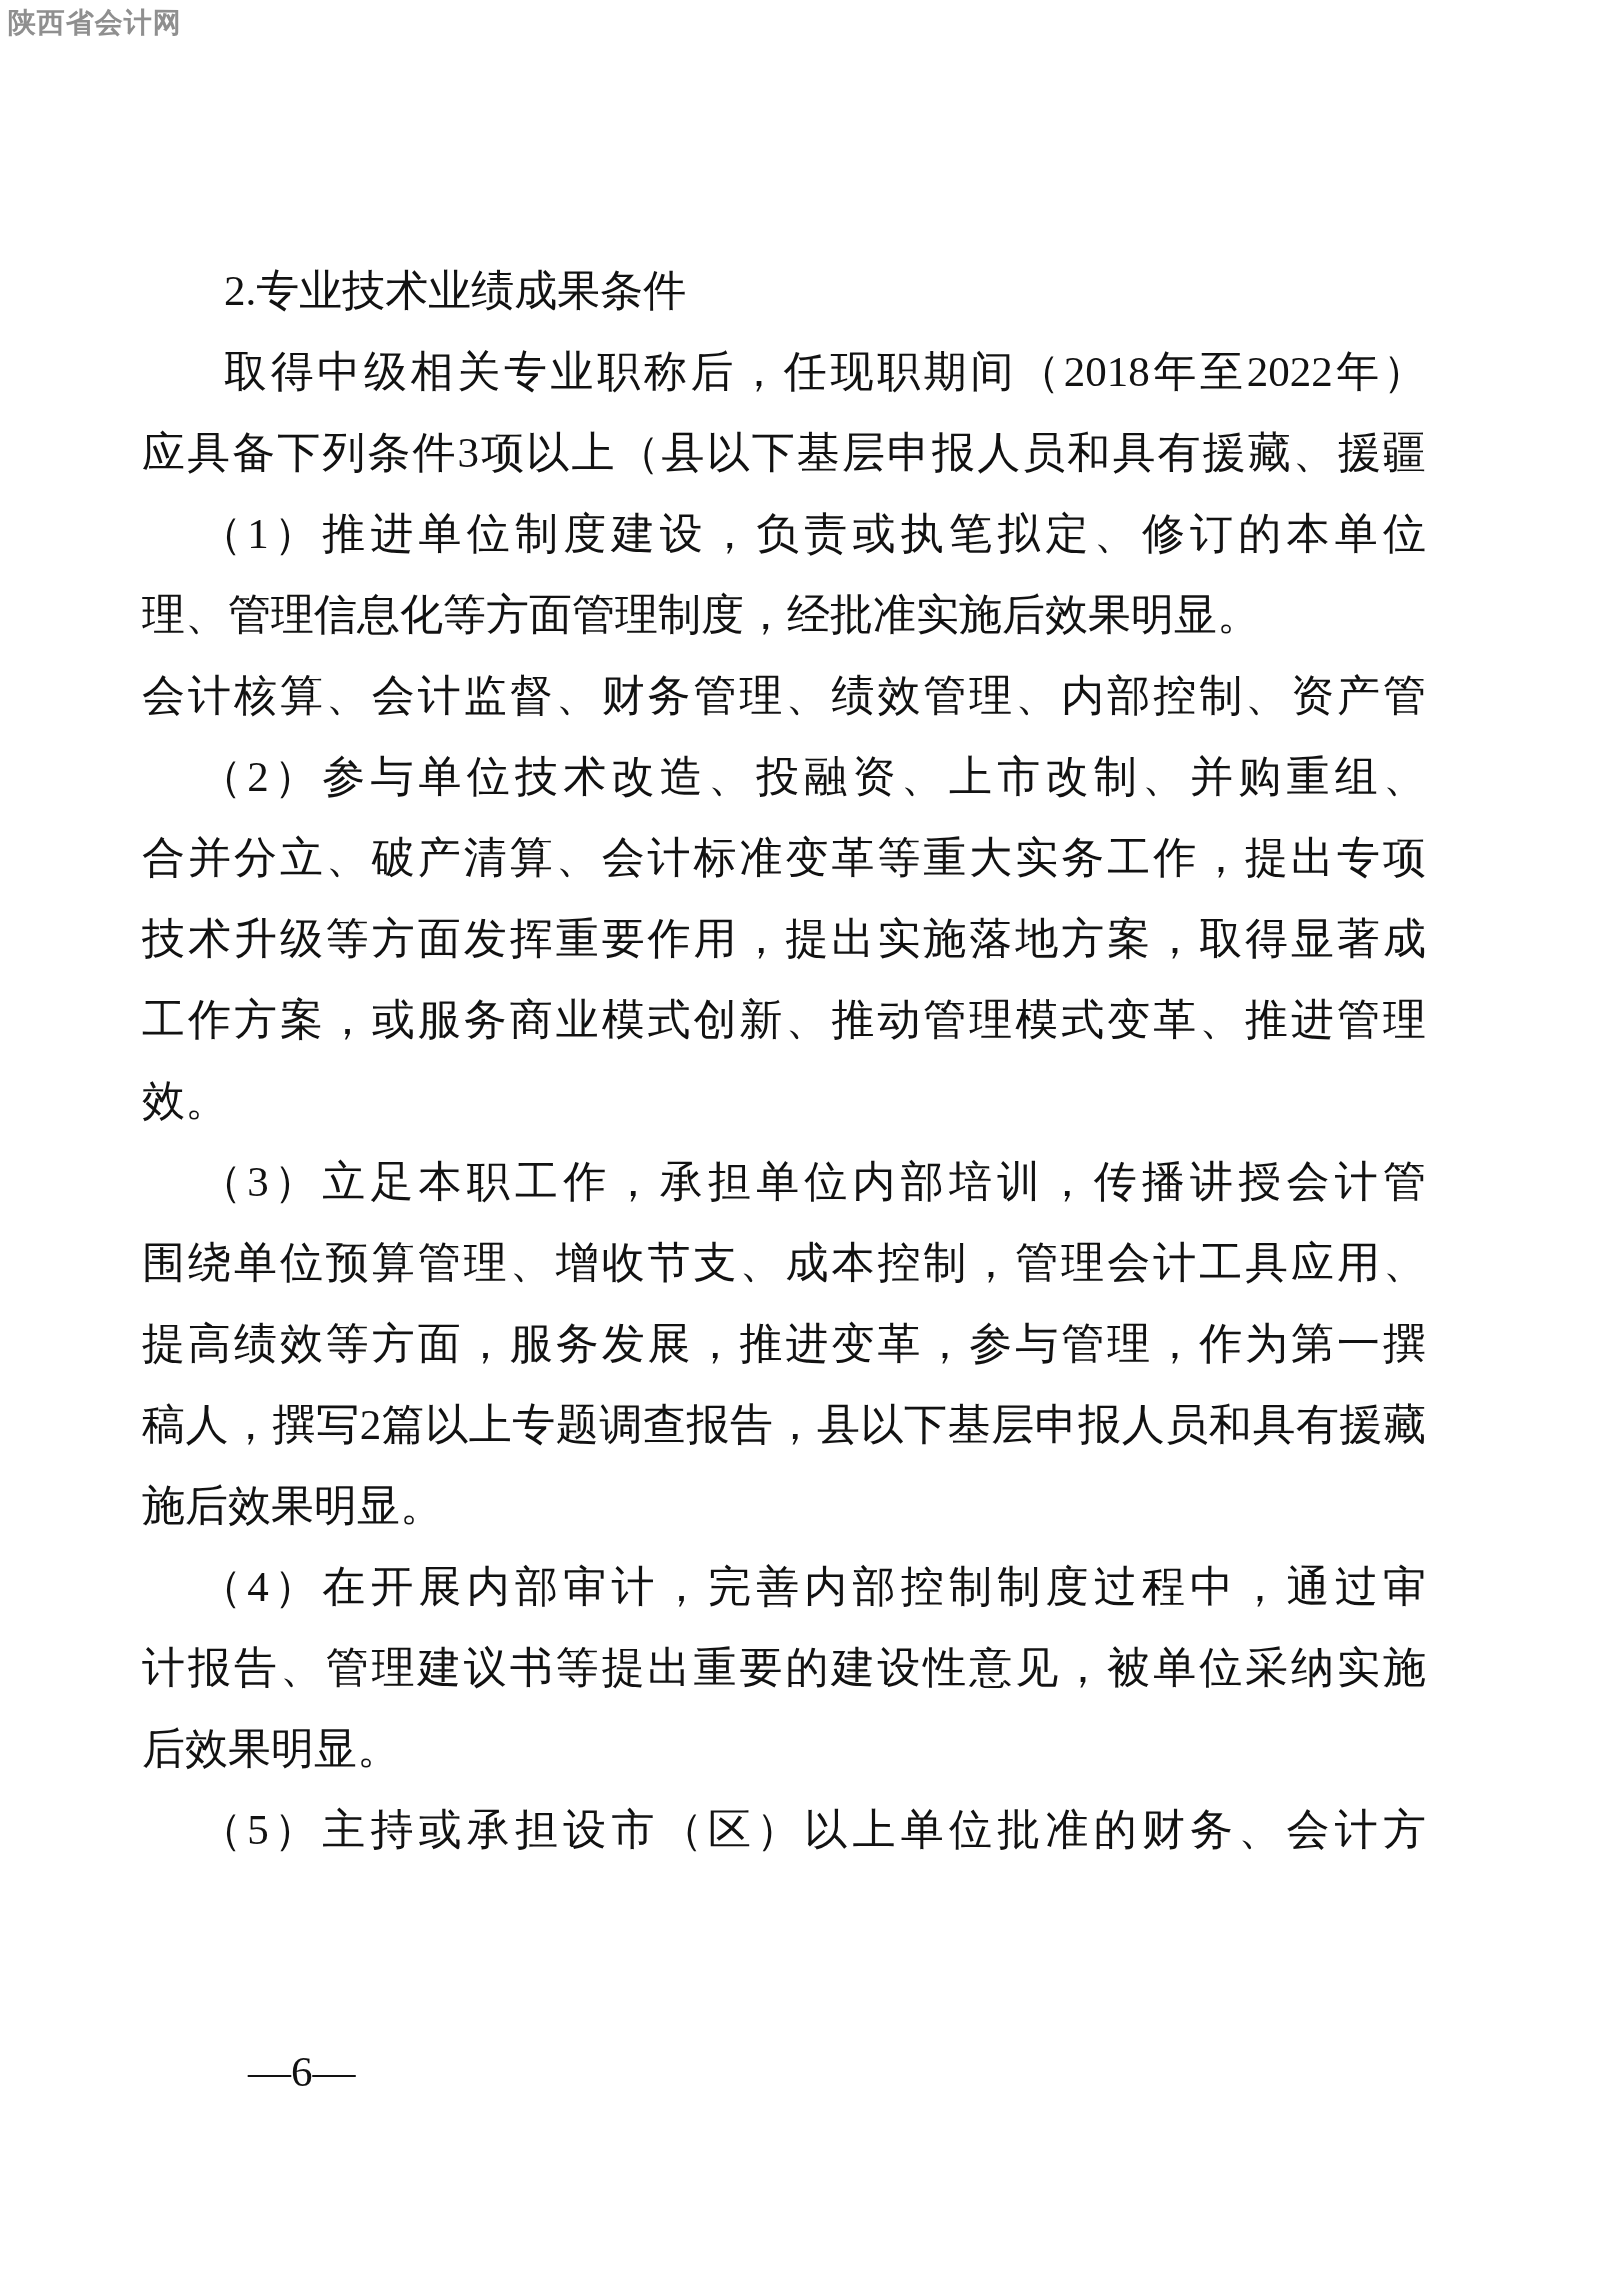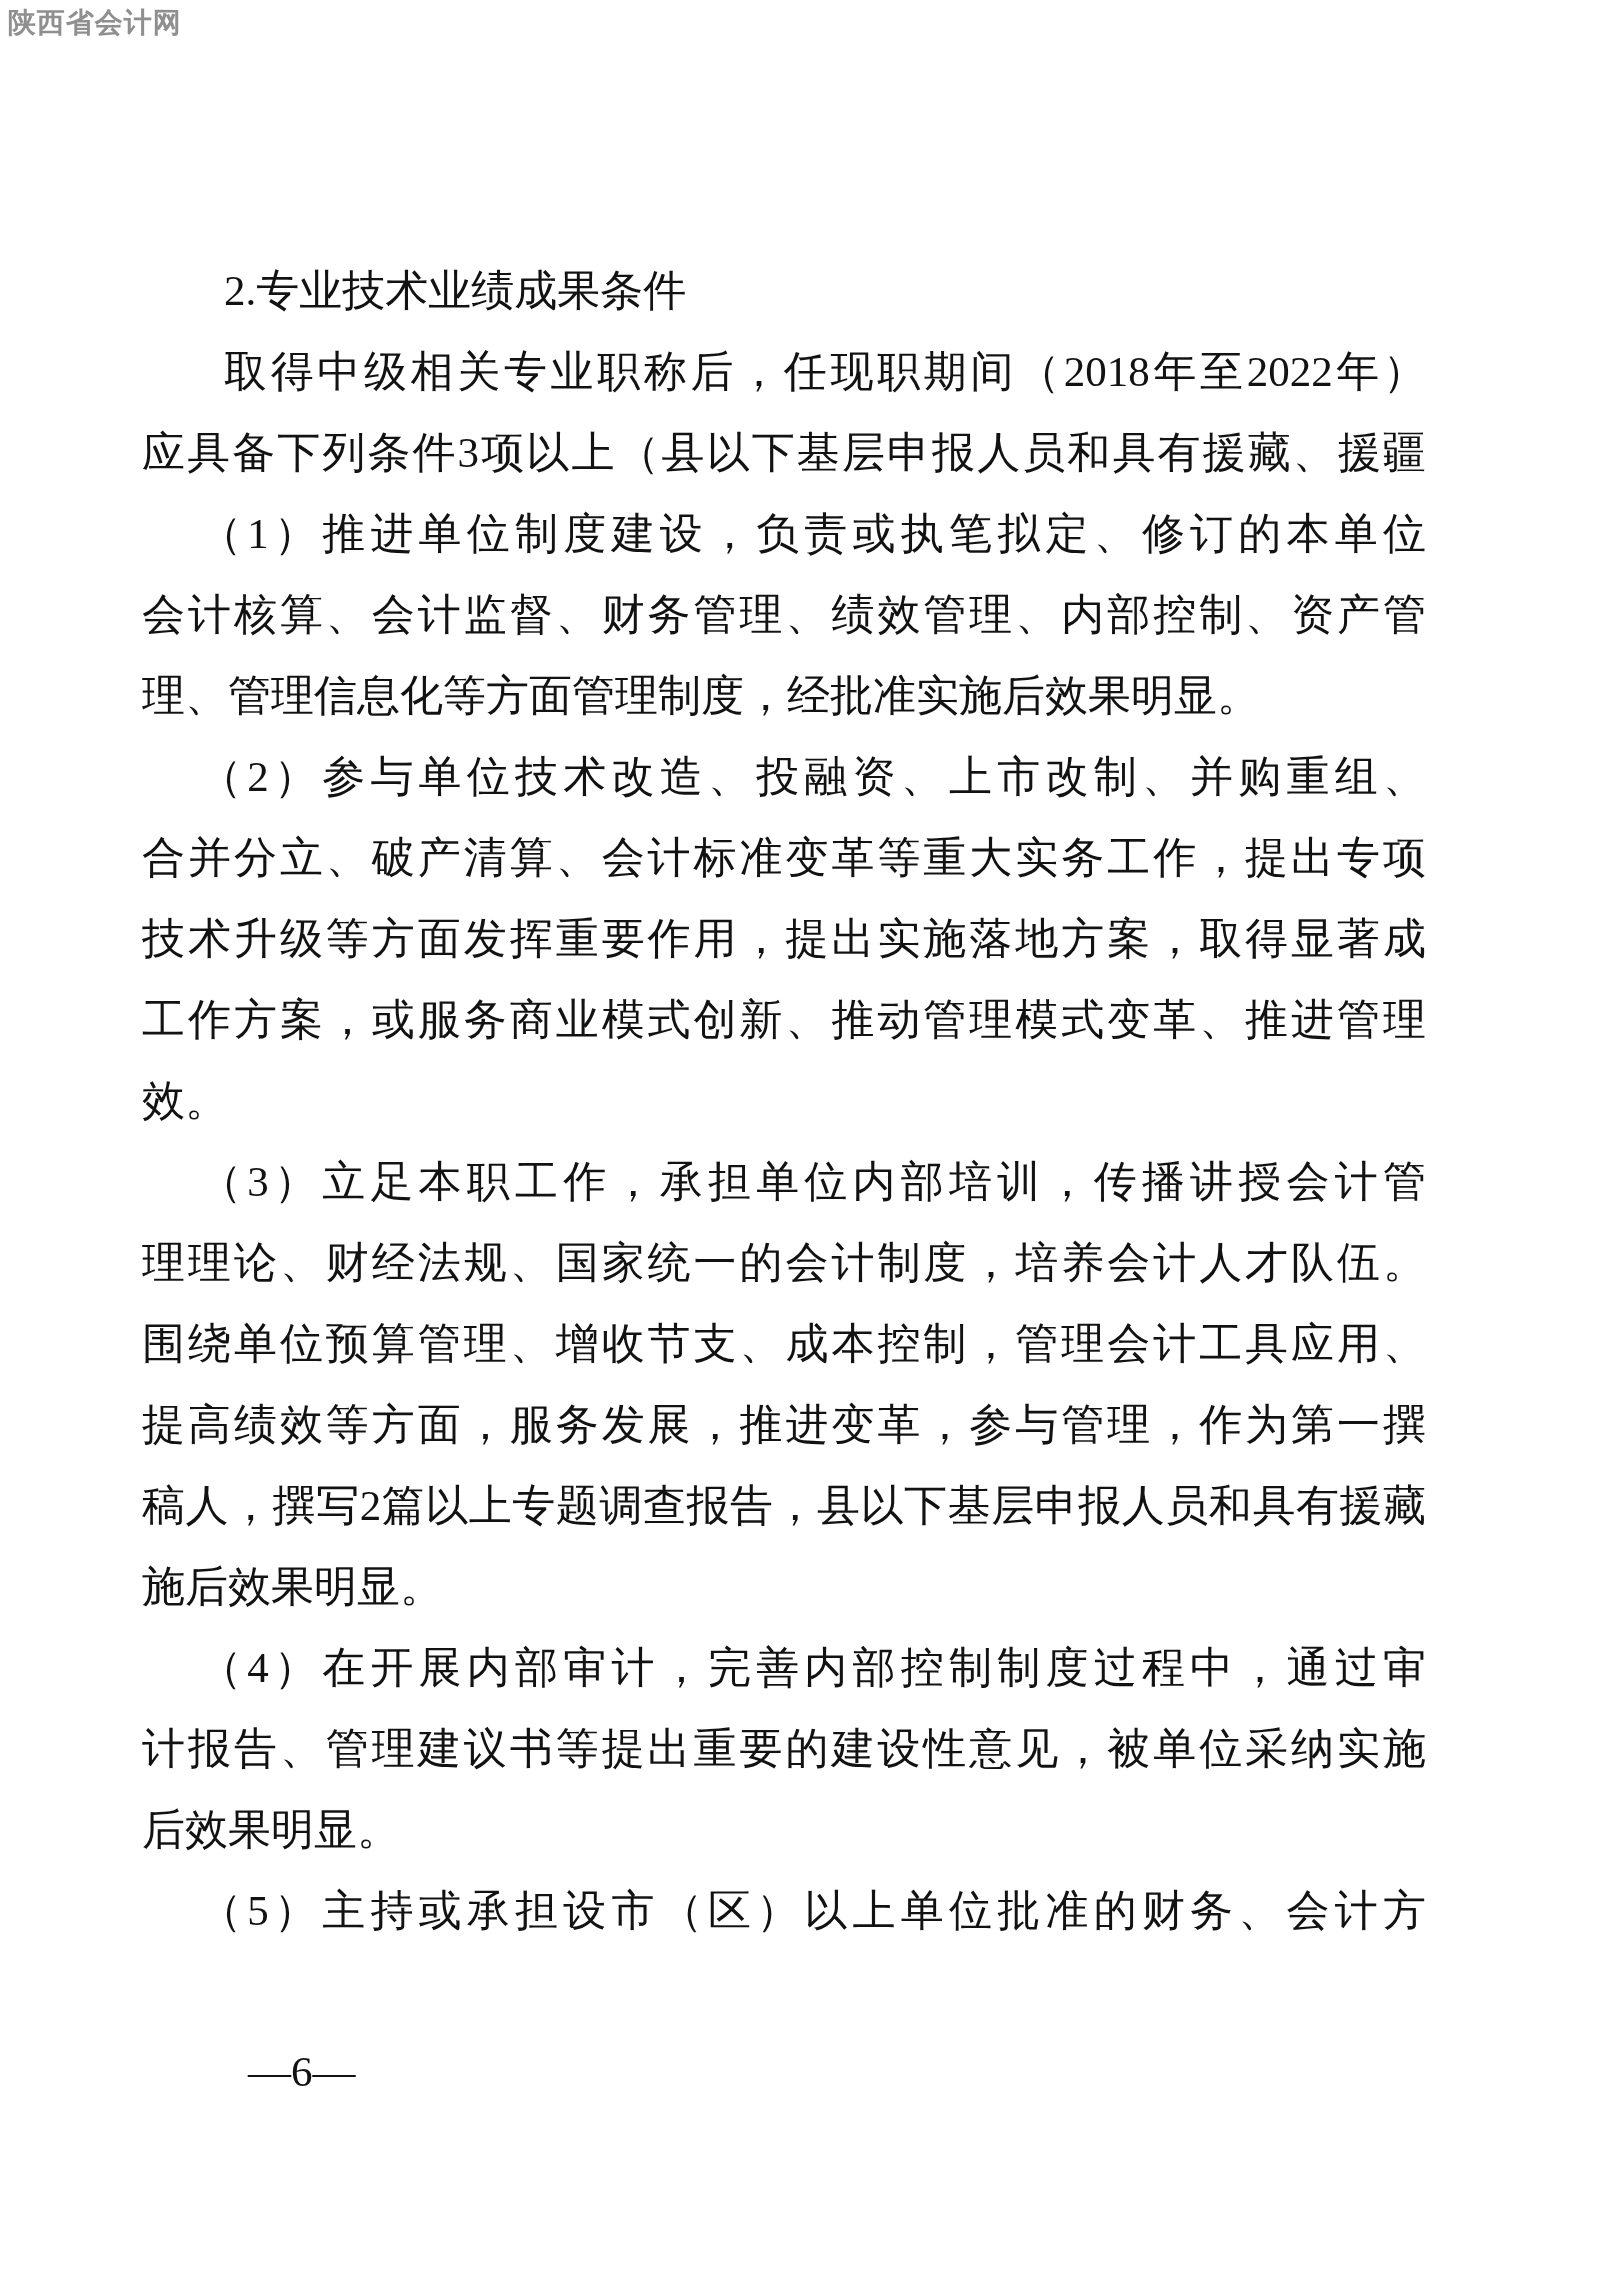--- a/index.html
+++ b/index.html
@@ -65,29 +65,28 @@
 </head>
 <body>
 
 <div class="watermark">陕西省会计网</div>
 
 <div class="page-body">
     <div class="line ind-para">2.专业技术业绩成果条件</div>
     <div class="line j ind-para">取得中级相关专业职称后，任现职期间（2018年至2022年）</div>
     <div class="line j">应具备下列条件3项以上（县以下基层申报人员和具有援藏、援疆</div>
     <div class="line j ind-item">（1）推进单位制度建设，负责或执笔拟定、修订的本单位</div>
+    <div class="line">理、管理信息化等方面管理制度，经批准实施后效果明显。</div>
     <div class="line j">会计核算、会计监督、财务管理、绩效管理、内部控制、资产管</div>
-    <div class="line">理、管理信息化等方面管理制度，经批准实施后效果明显。</div>
     <div class="line j ind-item">（2）参与单位技术改造、投融资、上市改制、并购重组、</div>
     <div class="line j">合并分立、破产清算、会计标准变革等重大实务工作，提出专项</div>
     <div class="line j">技术升级等方面发挥重要作用，提出实施落地方案，取得显著成</div>
     <div class="line j">工作方案，或服务商业模式创新、推动管理模式变革、推进管理</div>
     <div class="line">效。</div>
     <div class="line j ind-item">（3）立足本职工作，承担单位内部培训，传播讲授会计管</div>
-    <div class="line j">理理论、财经法规、国家统一的会计制度，培养会计人才队伍。</div>
     <div class="line j">围绕单位预算管理、增收节支、成本控制，管理会计工具应用、</div>
     <div class="line j">提高绩效等方面，服务发展，推进变革，参与管理，作为第一撰</div>
     <div class="line j">稿人，撰写2篇以上专题调查报告，县以下基层申报人员和具有援藏</div>
     <div class="line">施后效果明显。</div>
     <div class="line j ind-item">（4）在开展内部审计，完善内部控制制度过程中，通过审</div>
     <div class="line j">计报告、管理建议书等提出重要的建设性意见，被单位采纳实施</div>
     <div class="line">后效果明显。</div>
     <div class="line j ind-item">（5）主持或承担设市（区）以上单位批准的财务、会计方</div>
   </div>
 

